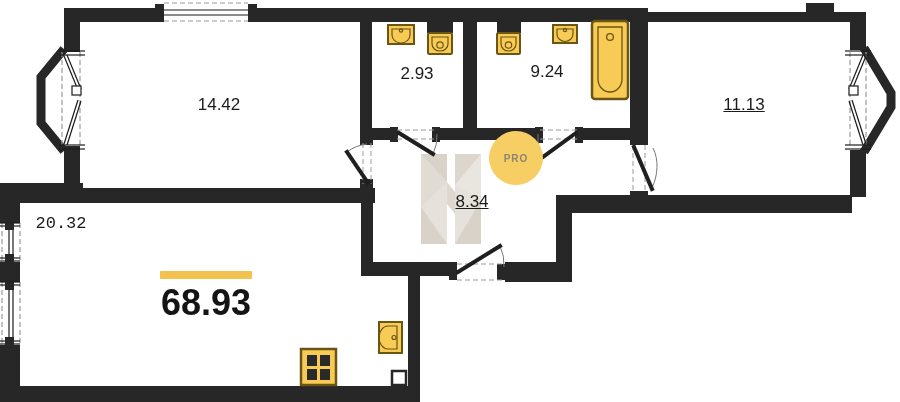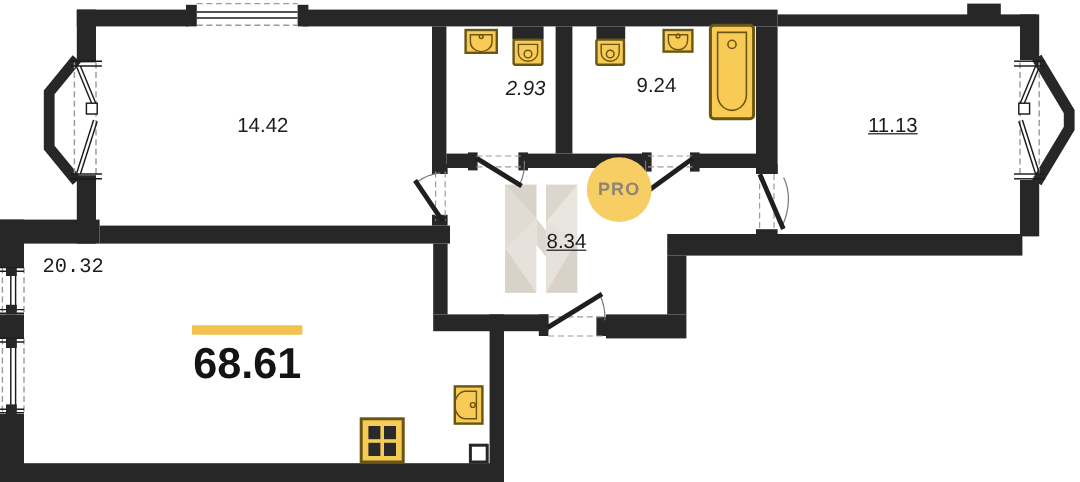--- a/index.html
+++ b/index.html
@@ -11,21 +11,21 @@
   .area-label{
     position:absolute;transform:translate(-50%,-50%);
     font-size:17px;color:#1b1b1b;white-space:nowrap;z-index:3;
   }
   .total-label{
     position:absolute;transform:translate(-50%,-50%);
     font-size:36px;font-weight:700;color:#141414;white-space:nowrap;z-index:3;
   }
   .pro-label{
     position:absolute;transform:translate(-50%,-50%);
-    font-size:15px;font-weight:700;color:#8e8574;letter-spacing:1px;z-index:3;
+    font-size:10px;font-weight:700;color:#8e8574;letter-spacing:1px;z-index:3;
   }
 </style>
 </head>
 <body>
 
 <div class="plan">
   <svg width="900" height="402" viewBox="0 0 900 402">
 
     <g>
       <polygon points="421,154 447,154 447,244 421,244" fill="#e6e1da"></polygon>
@@ -232,20 +232,20 @@
         <rect x="320" y="369" width="10" height="11" fill="#2a2a2a" stroke="none"></rect>
       </g>
     </g>
 
     <circle cx="516" cy="158" r="27" fill="#f6ce63"></circle>
 
     <rect x="160" y="271" width="92" height="8" rx="1" fill="#f2c14e"></rect>
   </svg>
 
   <div class="area-label" style="left:219px;top:105px;">14.42</div>
-  <div class="area-label" style="left:438px;top:74px;font-style:italic;">2.93</div>
+  <div class="area-label" style="left:417px;top:74px;">2.93</div>
   <div class="area-label" style="left:547px;top:72px;">9.24</div>
   <div class="area-label" style="left:744px;top:105px;text-decoration:underline;">11.13</div>
   <div class="area-label" style="left:472px;top:202px;text-decoration:underline;">8.34</div>
   <div class="area-label" style="left:61px;top:223px;font-family:Liberation Mono, monospace;">20.32</div>
-  <div class="total-label" style="left:206px;top:303px;">68.61</div>
+  <div class="total-label" style="left:206px;top:303px;">68.93</div>
   <div class="pro-label" style="left:516px;top:158px;">PRO</div>
 </div>
 
 </body></html>

